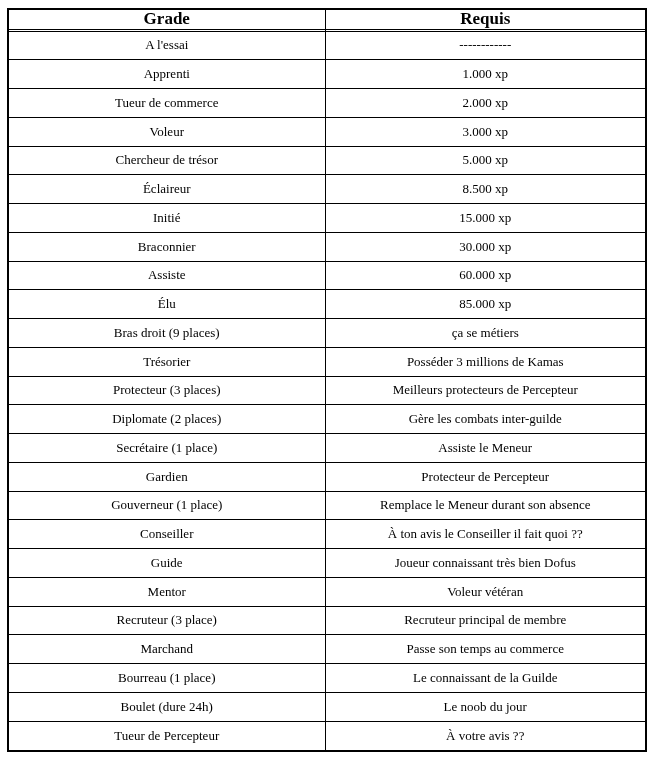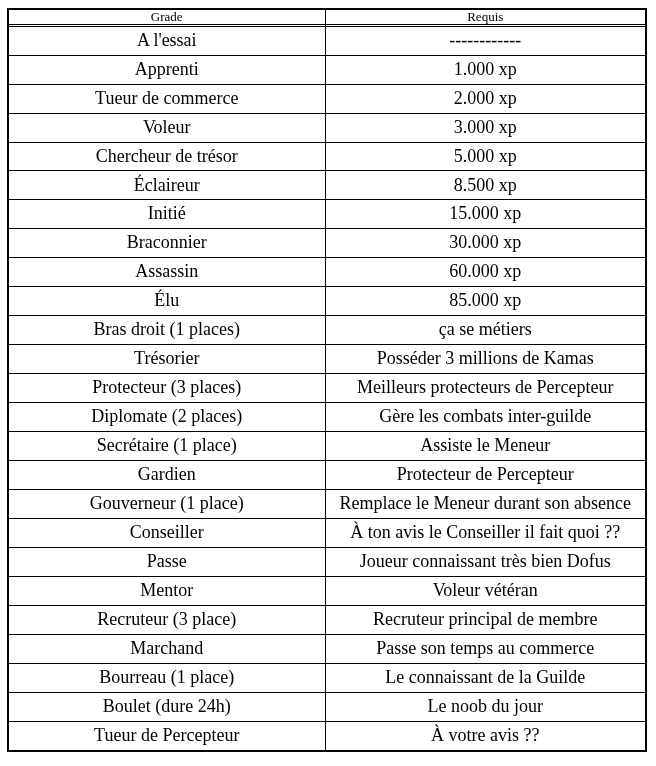--- a/index.html
+++ b/index.html
@@ -22,28 +22,28 @@
     font-family: "Liberation Serif", serif;
     color: #000000;
   }
   table.grades th,
   table.grades td {
     border: 1px solid #000000;
     padding: 0 4px;
     margin: 0;
     text-align: center;
     vertical-align: middle;
-    font-size: 18px;
+    font-size: 13px;
     line-height: 1.1;
     white-space: nowrap;
     overflow: hidden;
   }
   table.grades th {
-    font-weight: normal;
-    font-size: 13px;
+    font-weight: bold;
+    font-size: 17px;
   }
   col.c-grade  { width: 317px; }
   col.c-requis { width: 321px; }
 </style>
 </head>
 <body>
 
 <div class="table-wrap">
   <table class="grades">
     <colgroup>
@@ -87,29 +87,29 @@
       </tr>
       <tr>
         <td>Initié</td>
         <td>15.000 xp</td>
       </tr>
       <tr>
         <td>Braconnier</td>
         <td>30.000 xp</td>
       </tr>
       <tr>
-        <td>Assassin</td>
+        <td>Assiste</td>
         <td>60.000 xp</td>
       </tr>
       <tr>
         <td>Élu</td>
         <td>85.000 xp</td>
       </tr>
       <tr>
-        <td>Bras droit (1 places)</td>
+        <td>Bras droit (9 places)</td>
         <td>ça se métiers</td>
       </tr>
       <tr>
         <td>Trésorier</td>
         <td>Posséder 3 millions de Kamas</td>
       </tr>
       <tr>
         <td>Protecteur (3 places)</td>
         <td>Meilleurs protecteurs de Percepteur</td>
       </tr>
@@ -127,21 +127,21 @@
       </tr>
       <tr>
         <td>Gouverneur (1 place)</td>
         <td>Remplace le Meneur durant son absence</td>
       </tr>
       <tr>
         <td>Conseiller</td>
         <td>À ton avis le Conseiller il fait quoi ??</td>
       </tr>
       <tr>
-        <td>Passe</td>
+        <td>Guide</td>
         <td>Joueur connaissant très bien Dofus</td>
       </tr>
       <tr>
         <td>Mentor</td>
         <td>Voleur vétéran</td>
       </tr>
       <tr>
         <td>Recruteur (3 place)</td>
         <td>Recruteur principal de membre</td>
       </tr>

